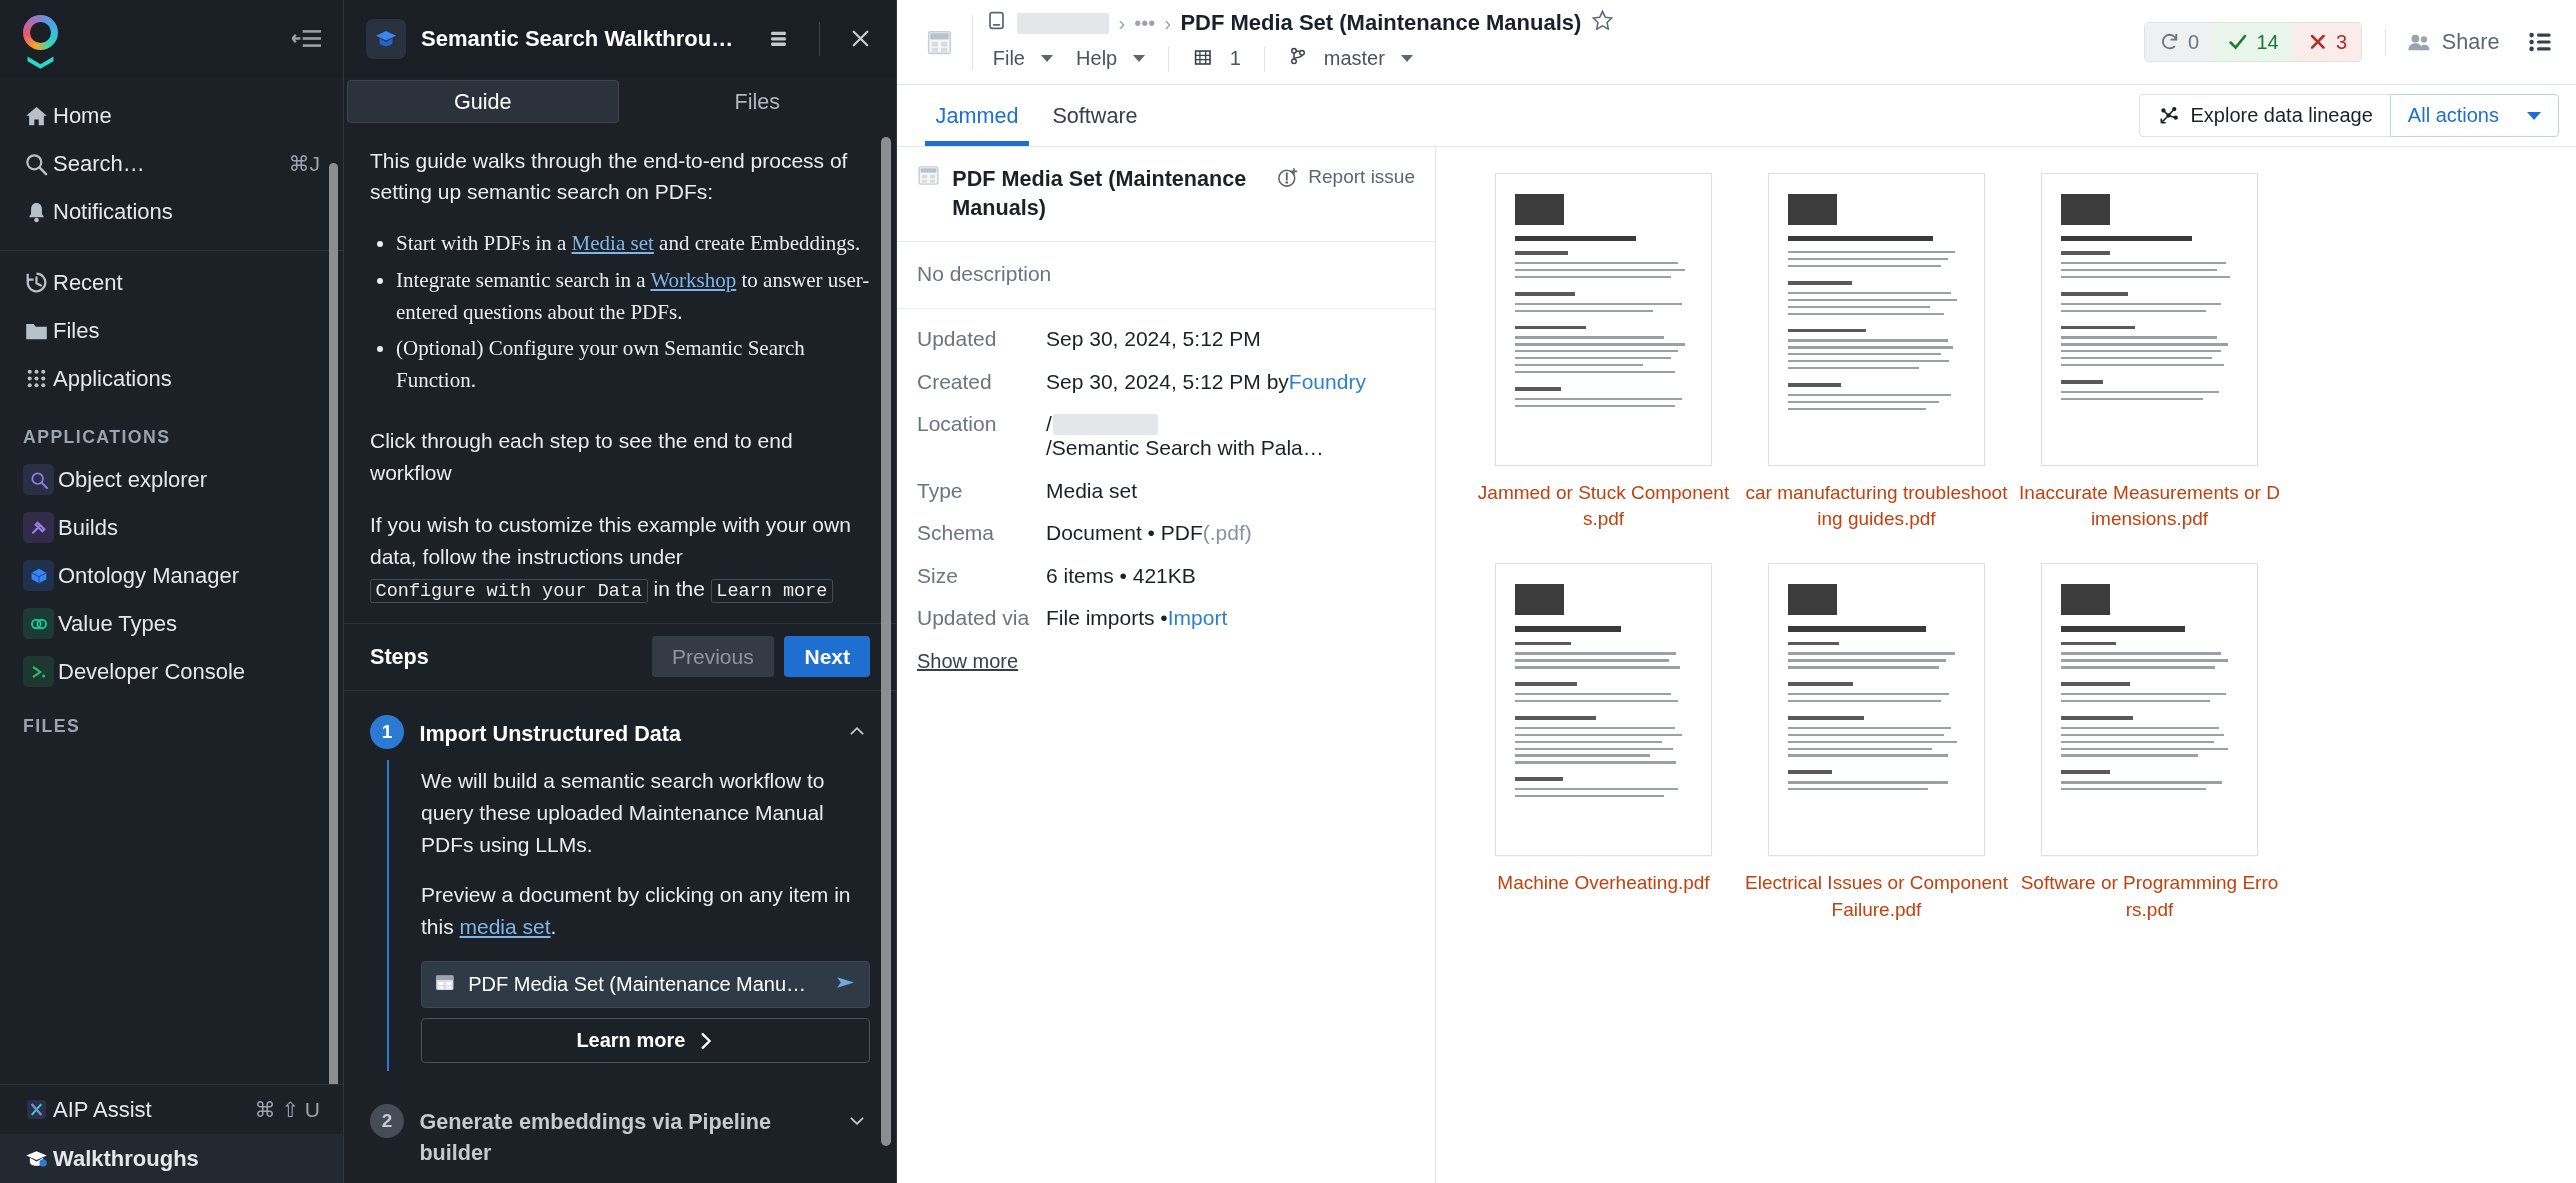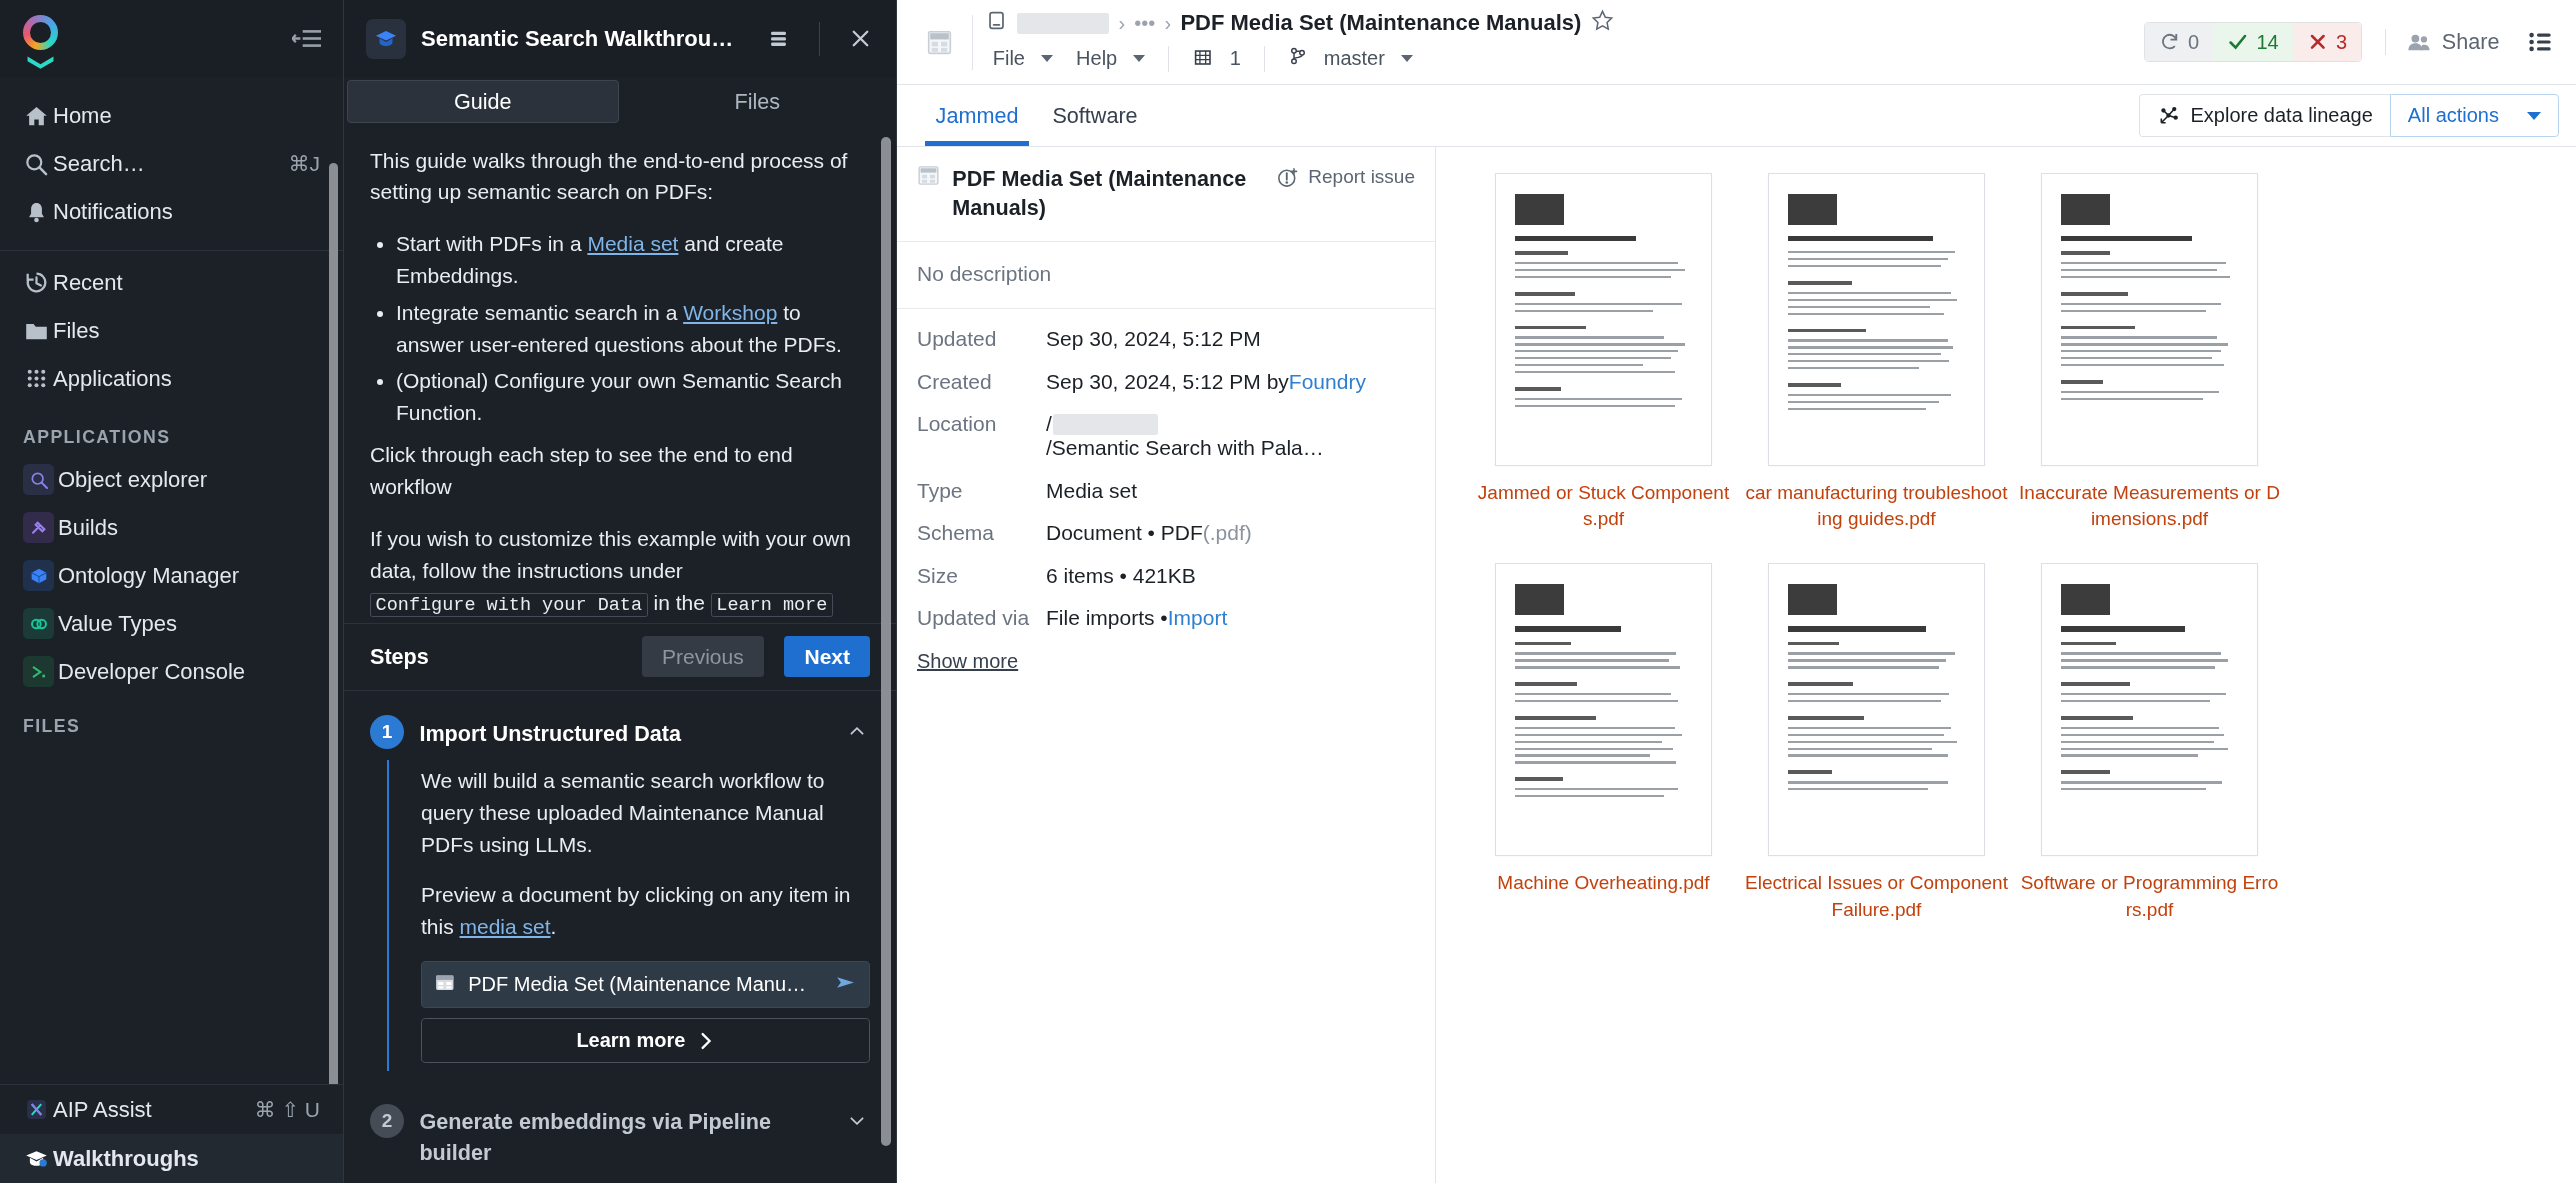--- a/index.html
+++ b/index.html
@@ -87,33 +87,32 @@
   .tabs-row { display: flex; height: 49px; background: #1c2127; padding: 0 1.5px; }
   .gtab {
     flex: 1; display: flex; align-items: center; justify-content: center;
     font-size: 21.6px; color: #aeb6c0; cursor: pointer;
     border: 0.8px solid transparent; border-radius: 3.8px; margin: 3.1px 1.5px;
   }
   .gtab.active { background: #2b323b; border-color: #3d454f; color: #fff; }
 
   .guide-body { flex: 1; overflow: hidden; padding: 18.5px 26px 0; position: relative; }
   .gp { color: #e9edf2; font-size: 21px; line-height: 1.52; margin-bottom: 20px; }
-  .gul { margin: 0 0 10px 26px; color: #e9edf2; font-size: 21px; line-height: 1.52; }
+  .gul { margin: 0 0 28px 26px; color: #e9edf2; font-size: 21px; line-height: 1.52; font-family: Liberation Serif, serif; }
   .gul li { margin-bottom: 4.6px; }
   .glink { color: #7fb5e8; text-decoration: underline; cursor: pointer; }
   .code {
     font-family: "Liberation Mono", monospace; font-size: 18.5px;
     border: 0.8px solid #444c57; border-radius: 2.3px; padding: 0.8px 4.6px;
     color: #e9edf2; white-space: nowrap;
   }
   .steps-bar {
     display: flex; align-items: center; padding: 12.3px 26px;
     border-top: 0.8px solid #2c323a; border-bottom: 0.8px solid #2c323a;
     background: #1c2127;
-    gap: 10px;
   }
   .steps-lbl { flex: 1; color: #fff; font-size: 21.6px; font-weight: bold; }
   .btn-prev {
     background: #343b45; color: #8d96a1; font-size: 21px;
     border: none; border-radius: 3.8px; padding: 8.5px 20px; cursor: pointer;
     font-family: "Liberation Sans", sans-serif;
   }
   .btn-next {
     background: #1f6fd0; color: #fff; font-size: 21px; font-weight: bold;
     border: none; border-radius: 3.8px; padding: 8.5px 20px; margin-left: 10.8px;

